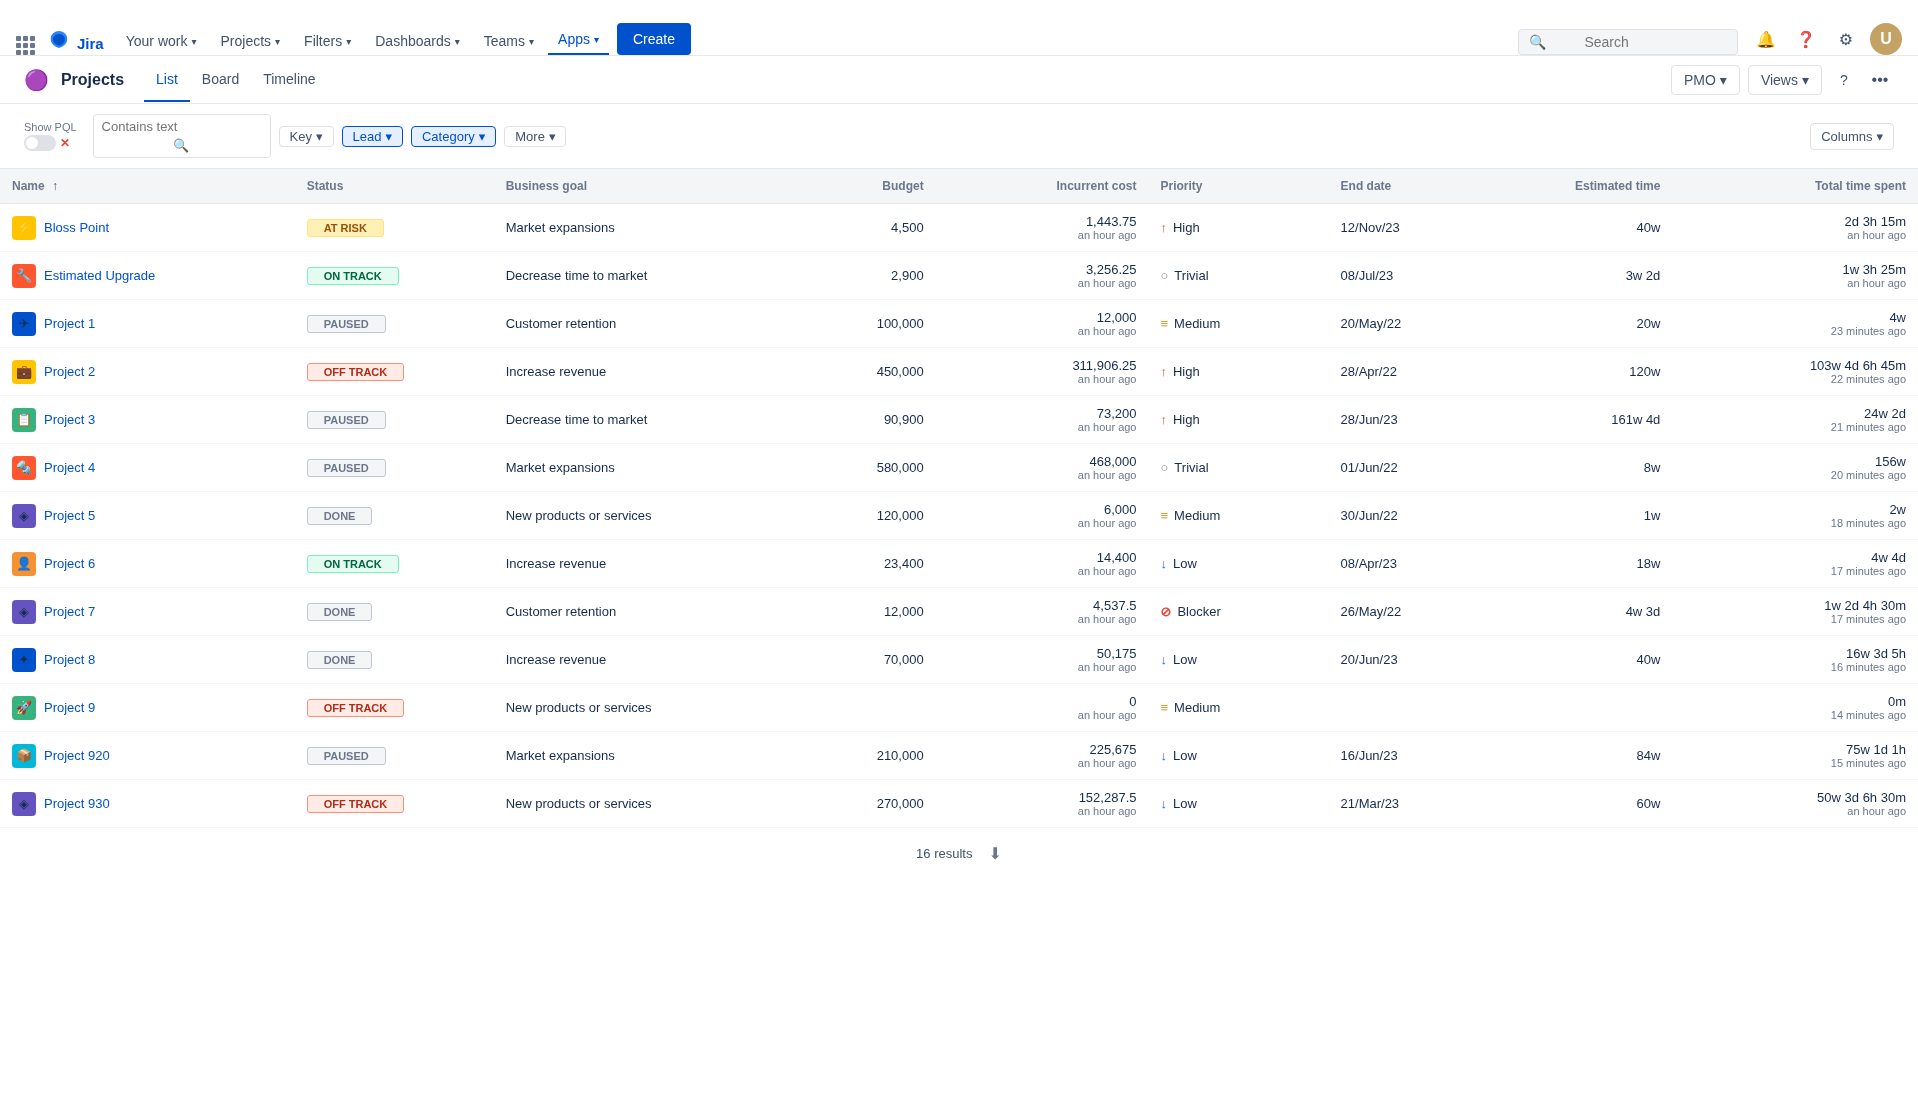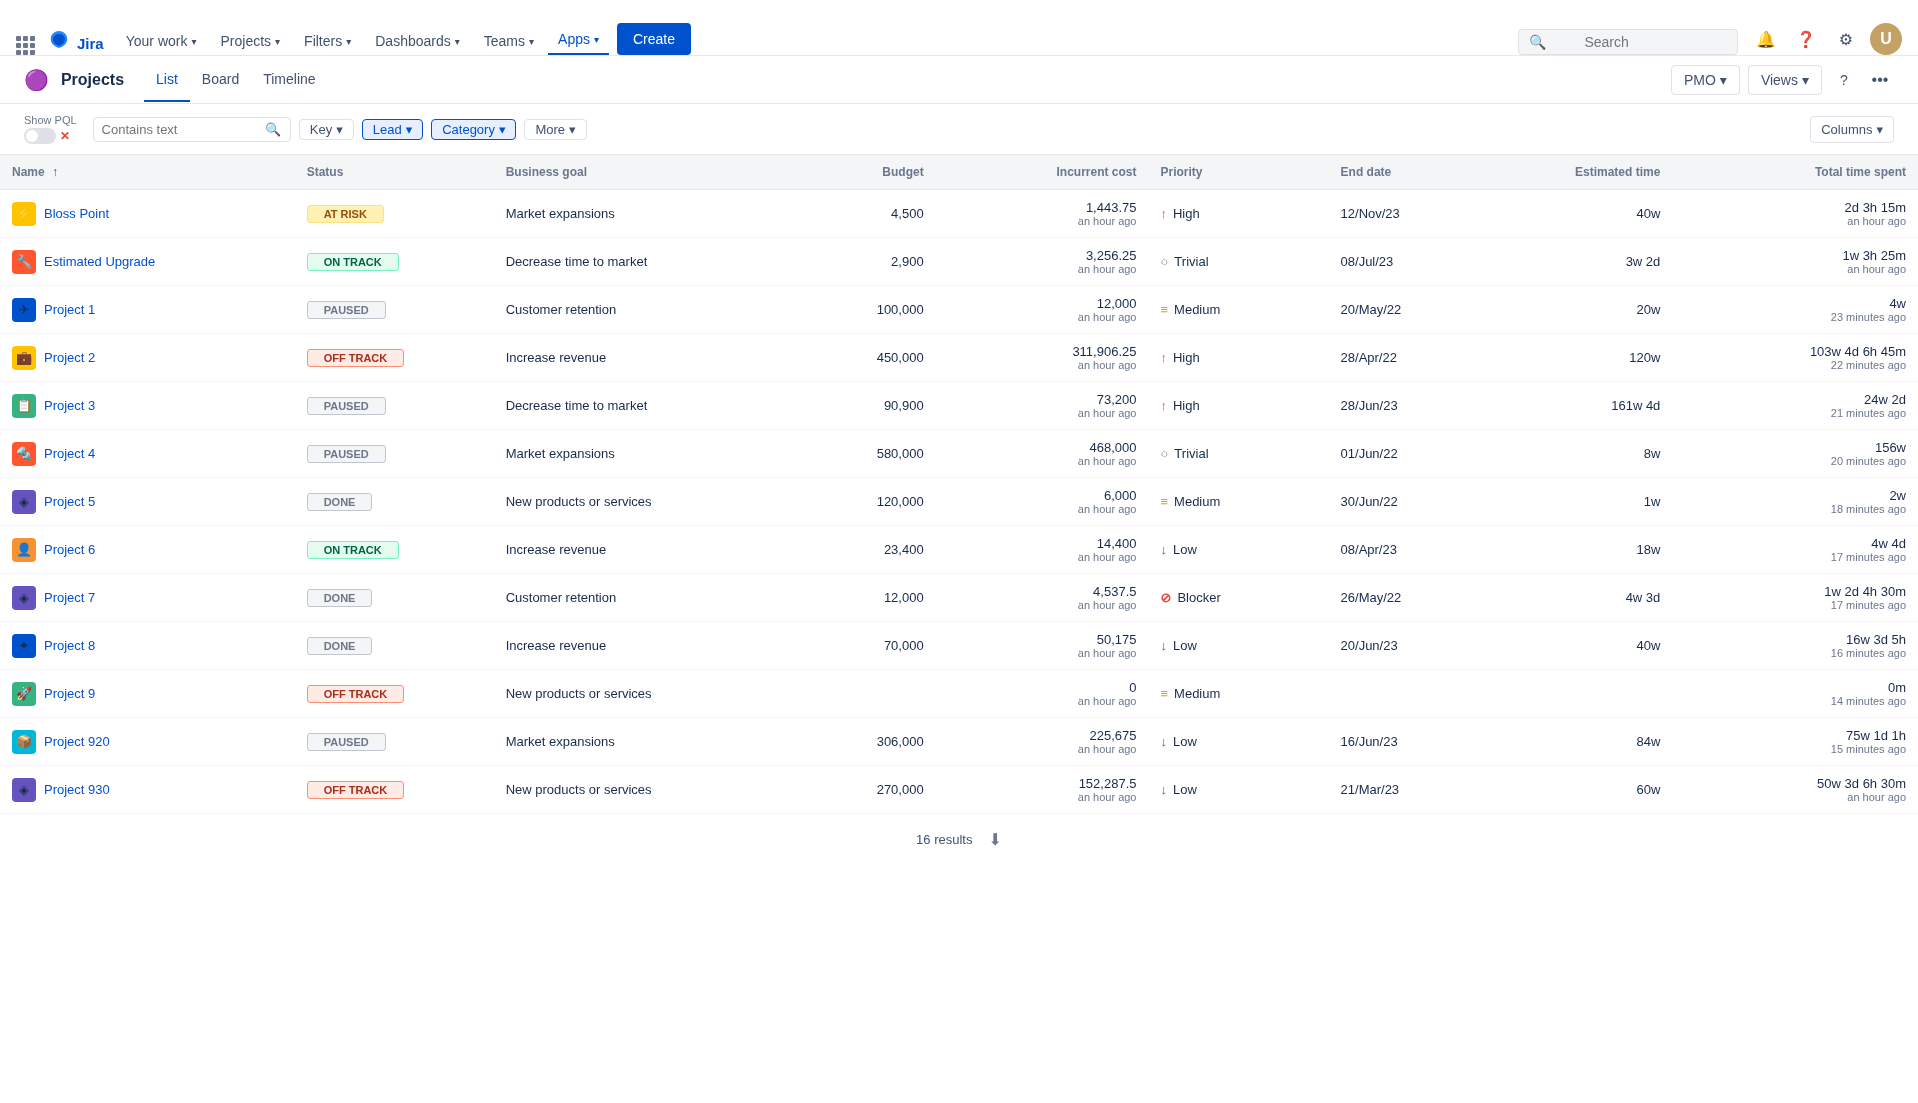--- a/index.html
+++ b/index.html
@@ -91,21 +91,21 @@
     }
     .toggle.off { background: #dfe1e6; }
     .toggle::after {
       content: ''; position: absolute; width: 12px; height: 12px;
       background: #fff; border-radius: 50%; top: 2px; left: 2px;
       transition: left 0.2s;
     }
     .x-mark { font-size: 12px; color: #e34935; font-weight: 700; }
     .text-search {
       display: flex; align-items: center; border: 1px solid #dfe1e6;
-      border-radius: 4px; padding: 4px 8px; gap: 4px; background: #fff;
+      border-radius: 4px; padding: 4px 8px; gap: 4px; background: #fff; flex-direction: column;
     }
     .text-search input { border: none; outline: none; font-size: 13px; color: #42526e; width: 160px; }
     .filter-btn {
       display: flex; align-items: center; gap: 4px; padding: 2px 10px;
       border: 1px solid #dfe1e6; border-radius: 4px; cursor: pointer;
       font-size: 13px; background: #fff; color: #42526e;
     }
     .filter-btn.active { background: #e6efff; border-color: #0052cc; color: #0052cc; }
     .filter-spacer { flex: 1; }
     .columns-btn {
@@ -673,21 +673,21 @@
     <td class="name-col">
       <div class="project-name-cell">
         <div class="project-icon-img" style="background:#00b8d9; font-size:13px; text-align:center; line-height:24px;">📦</div>
         <a class="project-link" href="#">Project 920</a>
       </div>
     </td>
     <td class="status-col">
       <span class="badge badge-paused">PAUSED</span>
     </td>
     <td class="goal-col">Market expansions</td>
-    <td class="budget-col" style="text-align:right;">306,000</td>
+    <td class="budget-col" style="text-align:right;">210,000</td>
     <td class="incost-col value-cell">
       225,675
       <span class="sub-text">an hour ago</span>
     </td>
     <td class="priority-col">
       <div class="priority-cell">
         <span class="priority-low" style="font-weight:700;">↓</span>
         <span>Low</span>
       </div>
     </td>

